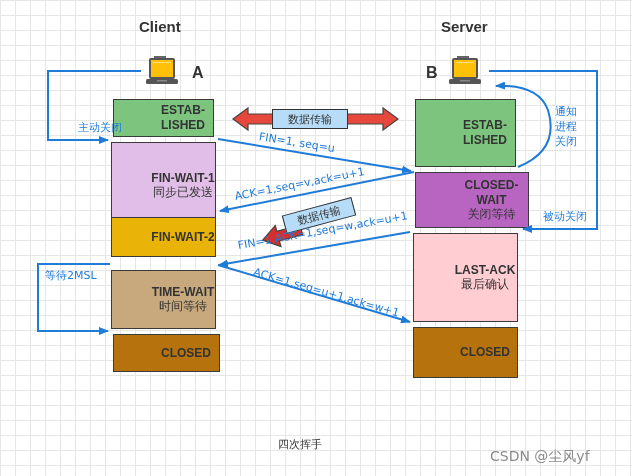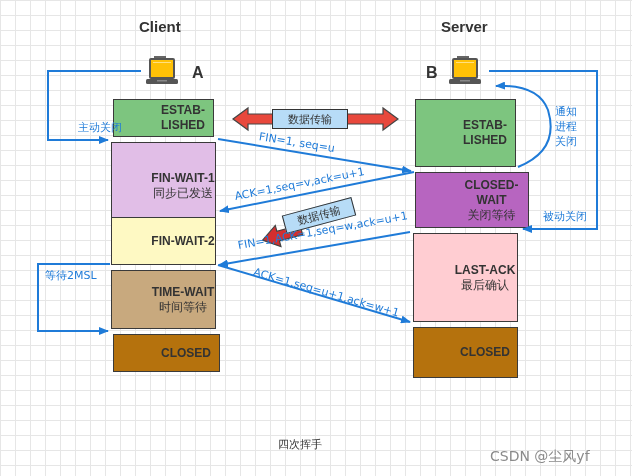--- a/index.html
+++ b/index.html
@@ -16,21 +16,21 @@
   .abs { position: absolute; }
   .title { font-weight: bold; font-size: 15px; color: #333333; }
   .letter { font-weight: bold; font-size: 16px; color: #333333; }
   .state {
     position: absolute; box-sizing: border-box;
     border: 1.5px solid #3a3a3a;
     display: flex; flex-direction: column; align-items: center; justify-content: center;
     text-align: center; color: #333333; line-height: 1.25; padding-left: 39px;
   }
   .state .main { font-weight: bold; font-size: 12px; }
-  .state .sub { font-size: 12px; font-family: Liberation Sans, sans-serif; }
+  .state .sub { font-size: 12px; font-family: Liberation Mono, monospace; }
   .lbl { position: absolute; font-size: 11px; color: #1f7bd8; font-family: "DejaVu Sans", sans-serif; white-space: nowrap; }
   .diag { position: absolute; font-size: 11px; color: #1f7bd8; font-family: "DejaVu Sans", sans-serif; white-space: nowrap; transform-origin: left bottom; }
   .dtbox {
     position: absolute; box-sizing: border-box; background: #b7dcf7; border: 1.5px solid #333;
     font-size: 11px; font-family: "DejaVu Sans", sans-serif; color: #333;
     display: flex; align-items: center; justify-content: center;
   }
   svg.overlay { position: absolute; left: 0; top: 0; }
   .caption { font-size: 11px; color: #333; font-family: "DejaVu Sans", sans-serif; }
   .watermark { font-size: 14px; color: #8a8a8a; font-family: "DejaVu Sans", sans-serif; }
@@ -66,21 +66,21 @@
 <div class="abs letter" style="left:426px; top:64px;">B</div>
 
 <div class="state" style="left:113px; top:99px; width:101px; height:38px; background:#7dc57f;">
   <span class="main">ESTAB-</span>
   <span class="main">LISHED</span>
 </div>
 <div class="state" style="left:111px; top:142px; width:105px; height:88px; background:#e1bee7;">
   <span class="main">FIN-WAIT-1</span>
   <span class="sub">同步已发送</span>
 </div>
-<div class="state" style="left:111px; top:217px; width:105px; height:48px; background:#fef9c3;">
+<div class="state" style="left:111px; top:217px; width:105px; height:40px; background:#eab308;">
   <span class="main">FIN-WAIT-2</span>
 </div>
 <div class="state" style="left:111px; top:270px; width:105px; height:59px; background:#c8a97e;">
   <span class="main">TIME-WAIT</span>
   <span class="sub">时间等待</span>
 </div>
 <div class="state" style="left:113px; top:334px; width:107px; height:38px; background:#b5720d;">
   <span class="main">CLOSED</span>
 </div>
 

